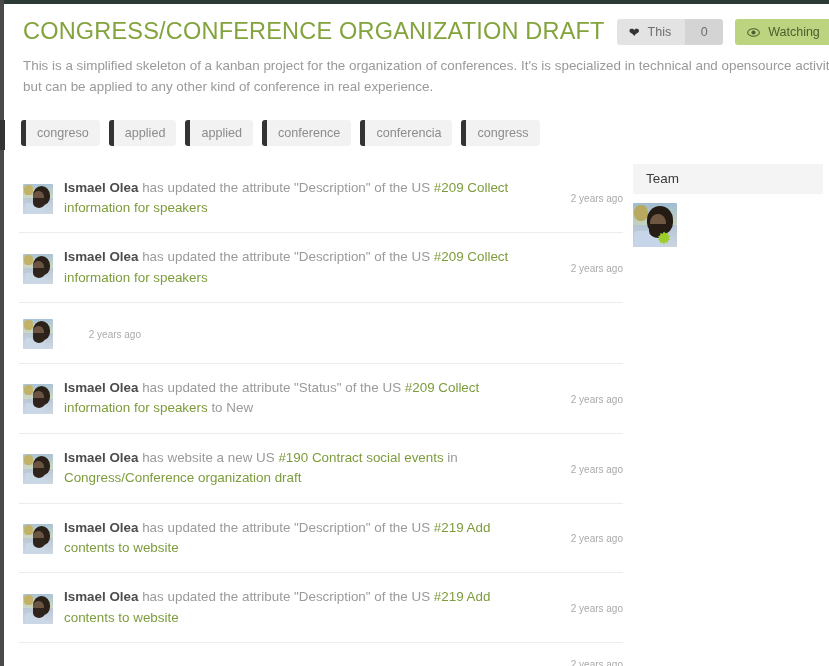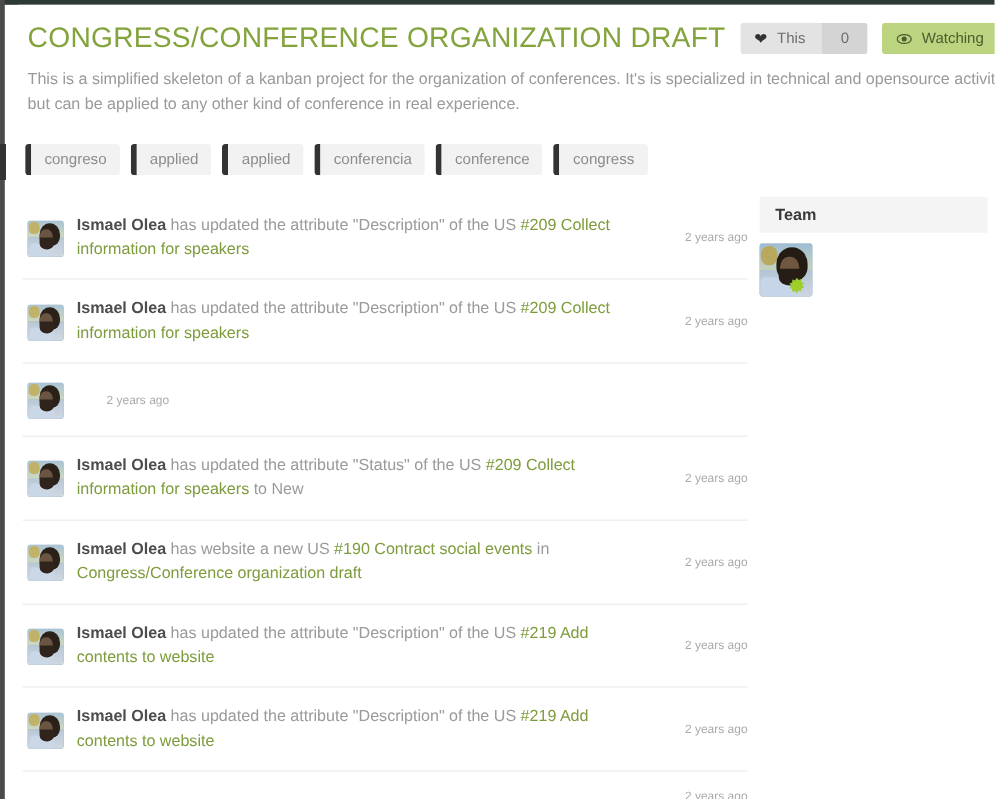--- a/index.html
+++ b/index.html
@@ -210,21 +210,21 @@
     margin-left: 10px;
     width: 190px;
     flex: 0 0 190px;
   }
   .panel-head {
     background: #f4f4f4;
     height: 30px;
     display: flex; align-items: center;
     padding-left: 13px;
     font-size: 13.5px;
-    font-weight: bold;
+    font-weight: normal;
     color: #3a3a3a;
   }
   .members { padding: 9px 0 0 0; display: flex; gap: 6px; flex-wrap: wrap; }
   .member-avatar {
     width: 44px; height: 44px;
     border-radius: 2px;
     position: relative;
     overflow: hidden;
     cursor: pointer;
     background: #8aa3b8;
@@ -289,25 +289,25 @@
       <div class="tag">
         <span class="tag-bar"></span>
         <span class="tag-label">applied</span>
       </div>
       <div class="tag">
         <span class="tag-bar"></span>
         <span class="tag-label">applied</span>
       </div>
       <div class="tag">
         <span class="tag-bar"></span>
+        <span class="tag-label">conference</span>
+      </div>
+      <div class="tag">
+        <span class="tag-bar"></span>
         <span class="tag-label">conferencia</span>
-      </div>
-      <div class="tag">
-        <span class="tag-bar"></span>
-        <span class="tag-label">conference</span>
       </div>
       <div class="tag">
         <span class="tag-bar"></span>
         <span class="tag-label">congress</span>
       </div>
     </div>
 
     <div class="main">
 
       <div class="timeline">

